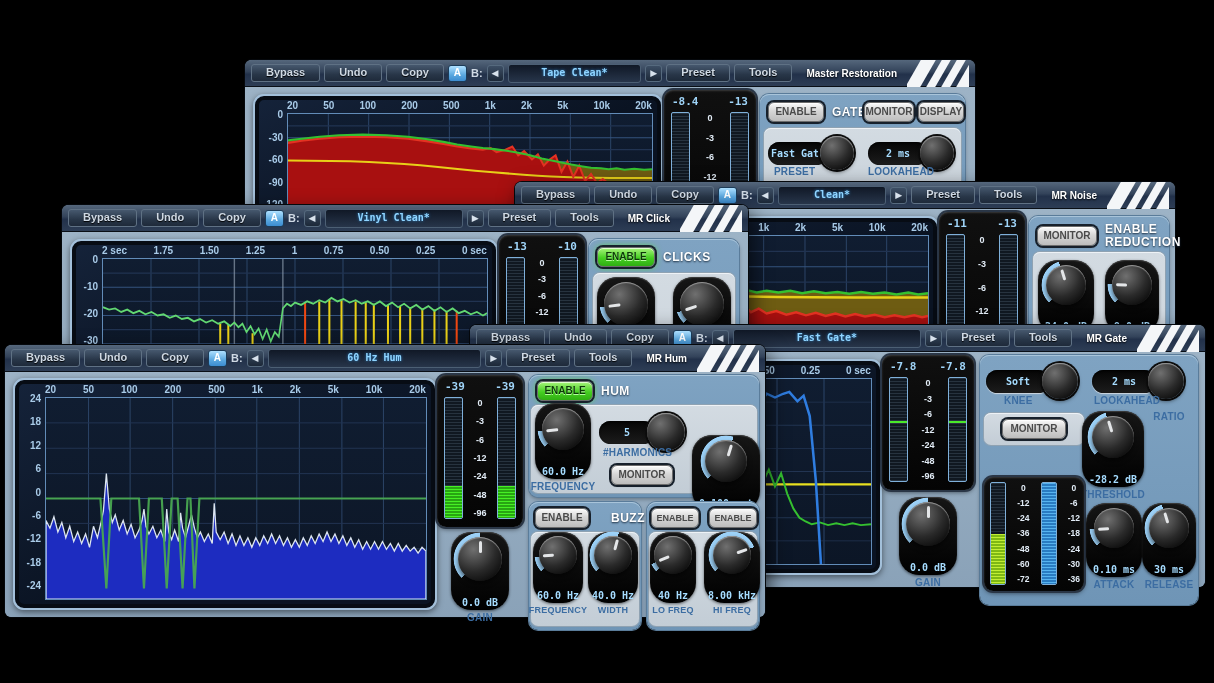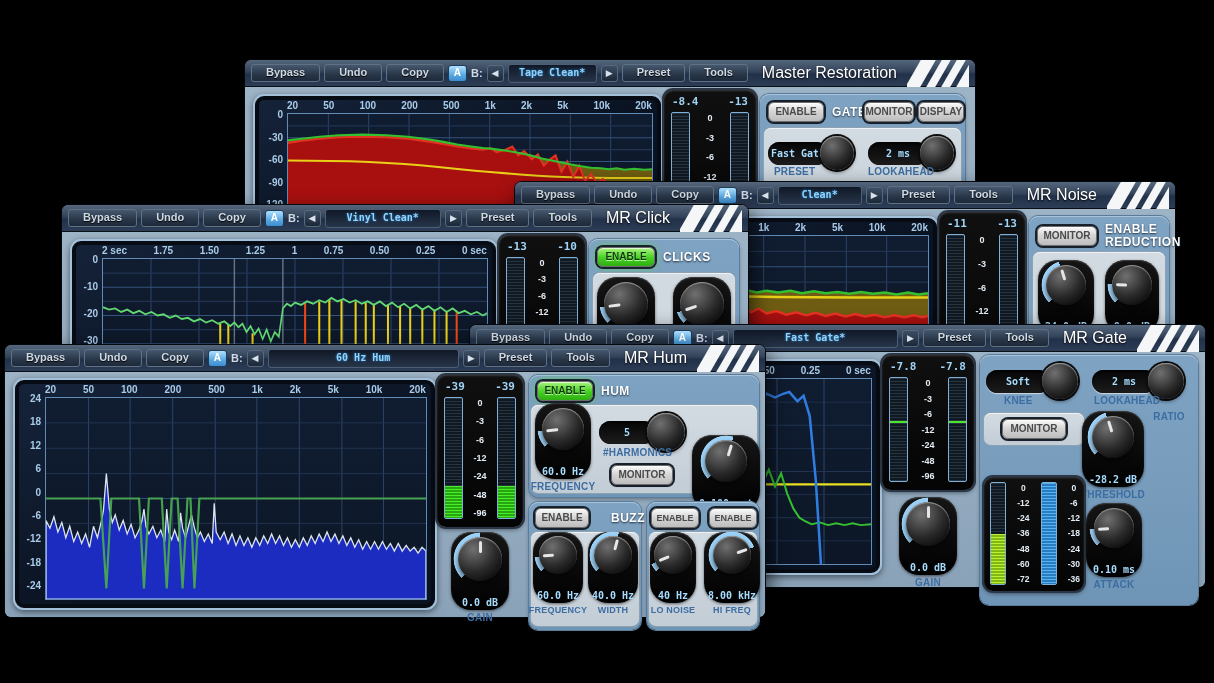--- a/index.html
+++ b/index.html
@@ -15,21 +15,21 @@
   .tbtn{background:linear-gradient(#46586e,#283648 60%,#1e2a3a);border:1px solid #5f7184;border-radius:3px;
     color:#cfd9e4;font-weight:bold;font-size:11px;padding:2px 14px 3px;line-height:1;text-shadow:0 1px 1px #000;white-space:nowrap;}
   .abtn{background:linear-gradient(#aee0ff,#5aa8e0 60%,#3c8cd0);border:1px solid #1d3c58;border-radius:3px;
     color:#fff;font-weight:bold;font-size:10px;padding:2px 5px 3px;line-height:1;}
   .blab{color:#cfd9e4;font-weight:bold;font-size:11px;}
   .tarrow{background:linear-gradient(#3c4e64,#1c2838);border:1px solid #56struc0;border:1px solid #566a7e;border-radius:3px;
     color:#d8e2ec;font-size:9px;padding:3px 4px;line-height:1;}
   .pfield{flex:1;background:linear-gradient(#101826,#27354a);border:1px solid #4c5f74;border-radius:3px;
     color:#8fd4ff;font-family:"DejaVu Sans Mono",monospace;font-weight:bold;font-size:10px;text-align:center;
     padding:3px 0 4px;line-height:1;text-shadow:0 0 3px #2a7ec0;}
-  .wtitle{color:#fff;font-weight:normal;font-size:16px;margin:0 6px 0 10px;white-space:nowrap;text-shadow:0 1px 2px #000;text-align:right;}
+  .wtitle{color:#fff;font-weight:bold;font-size:10px;margin:0 6px 0 10px;white-space:nowrap;text-shadow:0 1px 2px #000;text-align:right;}
   .logo{position:relative;width:62px;height:27px;overflow:hidden;flex:none;}
   .logo i{position:absolute;top:-4px;bottom:-4px;background:#f4f6f8;transform:skewX(-30deg);}
   .logo i:nth-child(1){left:6px;width:15px;}
   .logo i:nth-child(2){left:27px;width:9px;}
   .logo i:nth-child(3){left:42px;width:9px;}
   .logo i:nth-child(4){left:57px;width:16px;}
   .content{position:absolute;left:0;top:27px;right:0;bottom:0;border-radius:0 0 6px 6px;
     background:linear-gradient(#9db3c6,#8aa2b8);}
 
   
@@ -568,20 +568,31 @@
         <div class="kchip">
           <span class="kwrap" style="--s:40px;--arc:42deg;">
                 <i class="karc"></i>
                 <i class="kface"></i>
                 <i class="kptr"></i>
               </span>
           <span class="kval">0.10 ms</span>
         </div>
         <span class="klabel">ATTACK</span>
       </div>
+      <div class="kgroup" style="left:163px;top:148px;width:52px;">
+        <div class="kchip">
+          <span class="kwrap" style="--s:40px;--arc:118deg;">
+                <i class="karc"></i>
+                <i class="kface"></i>
+                <i class="kptr"></i>
+              </span>
+          <span class="kval">30 ms</span>
+        </div>
+        <span class="klabel">RELEASE</span>
+      </div>
     </div>
   </div>
 </div>
 
 <div class="window" style="left:5px;top:345px;width:760px;height:272px;z-index:5;">
   <div class="titlebar">
     <span class="tbtn">Bypass</span>
     <span class="tbtn">Undo</span>
     <span class="tbtn">Copy</span>
     <span class="abtn">A</span>
@@ -740,21 +751,21 @@
       <div class="subpanel" style="left:2px;top:30px;width:108px;height:94px;"></div>
       <div class="kgroup" style="left:0px;top:30px;width:52px;">
         <div class="kchip" style="padding:4px 4px 2px;">
           <span class="kwrap" style="--s:38px;--arc:22deg;">
                 <i class="karc"></i>
                 <i class="kface"></i>
                 <i class="kptr"></i>
               </span>
           <span class="kval">40 Hz</span>
         </div>
-        <span class="klabel" style="font-size:9px;">LO NOISE</span>
+        <span class="klabel" style="font-size:9px;">LO FREQ</span>
       </div>
       <div class="kgroup" style="left:58px;top:30px;width:54px;">
         <div class="kchip" style="padding:4px 4px 2px;">
           <span class="kwrap" style="--s:38px;--arc:205deg;">
                 <i class="karc"></i>
                 <i class="kface"></i>
                 <i class="kptr"></i>
               </span>
           <span class="kval">8.00 kHz</span>
         </div>

